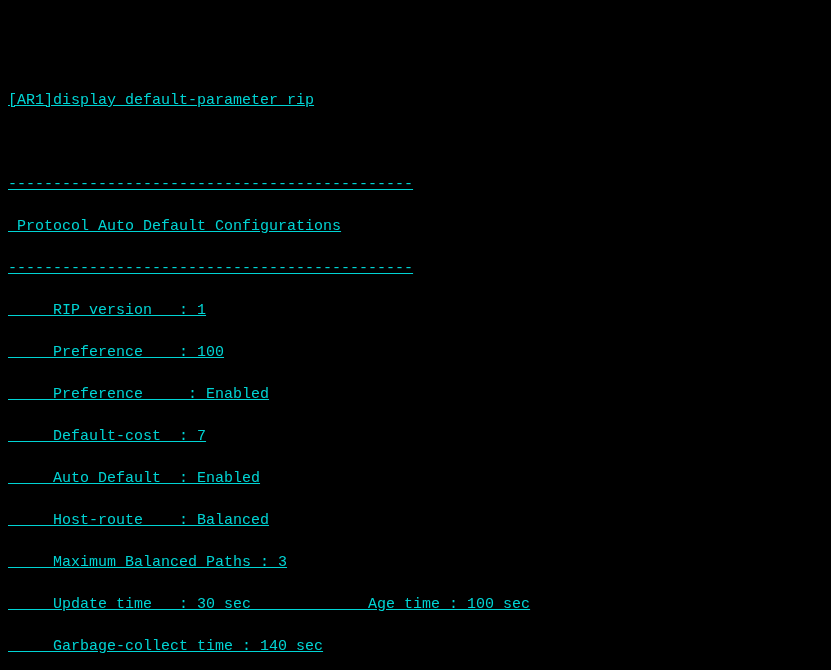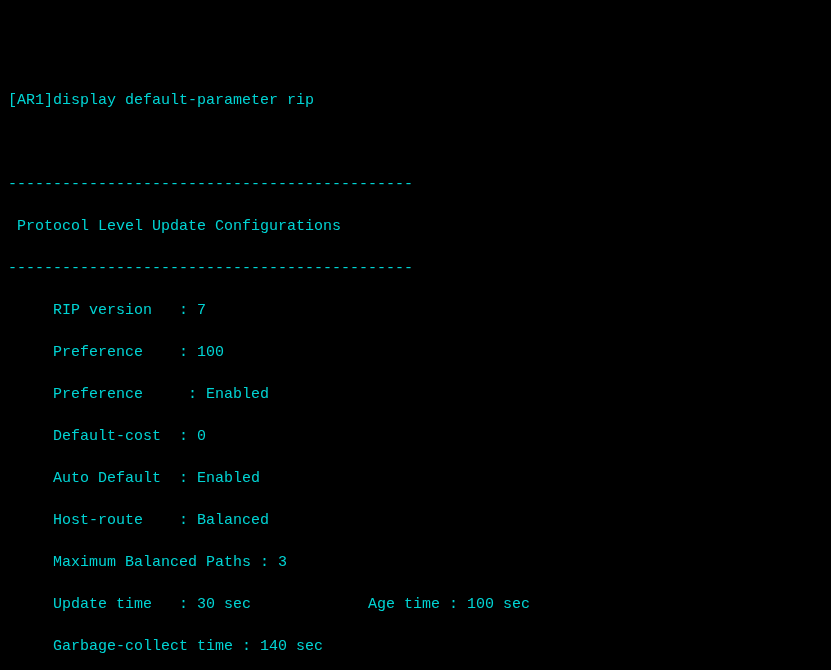--- a/index.html
+++ b/index.html
@@ -7,36 +7,37 @@
       color: #00d4d4;
       font-family: "Consolas", "Courier New", monospace;
       font-size: 15px;
       line-height: 1.4;
       margin: 0;
       padding: 6px 8px;
       white-space: pre;
     }
     .term-line {
       min-height: 1.4em;
+      text-decoration: underline;
     }
   </style>
 </head>
 <body>
 
 
 
 <div class="term-line"><span>[AR1]</span><span>display default-parameter rip</span></div>
 <div class="term-line"></div>
 <div class="term-line">---------------------------------------------</div>
-<div class="term-line"> Protocol Level Update Configurations</div>
+<div class="term-line"> Protocol Auto Default Configurations</div>
 <div class="term-line">---------------------------------------------</div>
-<div class="term-line">     RIP version   : 7</div>
+<div class="term-line">     RIP version   : 1</div>
 <div class="term-line">     Preference    : 100</div>
 <div class="term-line">     Preference     : Enabled</div>
-<div class="term-line">     Default-cost  : 0</div>
+<div class="term-line">     Default-cost  : 7</div>
 <div class="term-line">     Auto Default  : Enabled</div>
 <div class="term-line">     Host-route    : Balanced</div>
 <div class="term-line">     Maximum Balanced Paths : 3</div>
 <div class="term-line">     Update time   : 30 sec             Age time : 100 sec</div>
 <div class="term-line">     Garbage-collect time : 140 sec</div>
 
 
 
 
 

